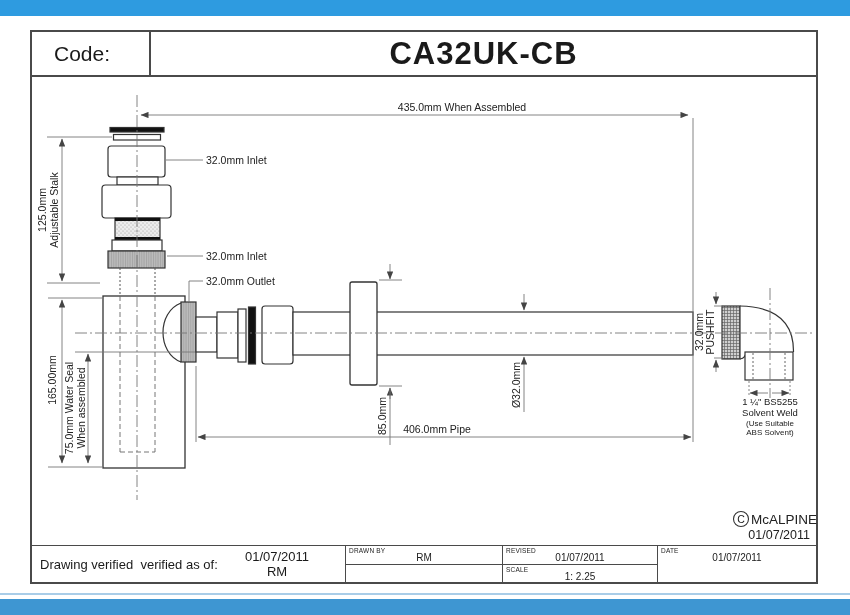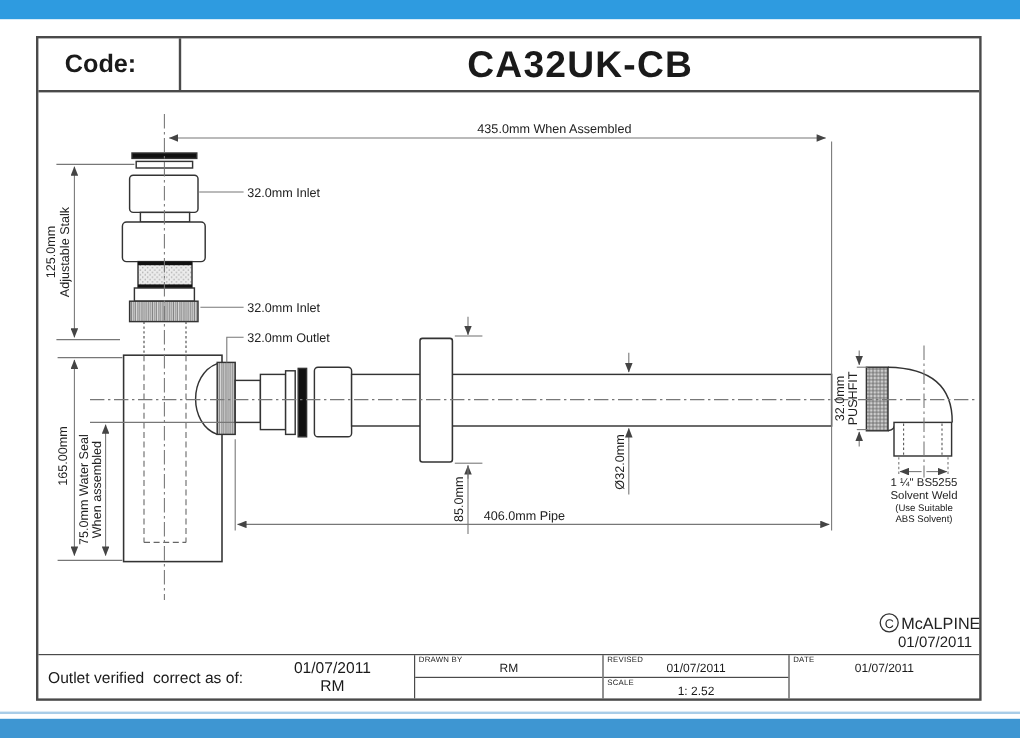--- a/index.html
+++ b/index.html
@@ -6,21 +6,21 @@
   .page{position:relative;width:850px;height:615px;background:#ffffff;overflow:hidden;
         font-family:"Liberation Sans", sans-serif;color:#1a1a1a;}
   .strip{position:absolute;left:0;width:850px;}
   .strip-top{top:0;height:16px;background:#2E9BE0;}
   .strip-bottom{top:599px;height:16px;background:#3E96D2;}
   .accent-line{position:absolute;left:0;top:593px;width:850px;height:2px;background:#A9CDE8;}
   .frame{position:absolute;left:30px;top:30px;width:788px;height:554px;
          border:2px solid #4a4a4a;box-sizing:border-box;background:transparent;}
   .hdr{position:absolute;left:0;top:0;width:100%;height:45px;border-bottom:2px solid #4a4a4a;box-sizing:border-box;display:flex;}
   .code-cell{width:119px;border-right:2px solid #4a4a4a;box-sizing:border-box;display:flex;align-items:center;padding-left:22px;
-             font-weight:bold;font-size:21px;}
+             font-weight:normal;font-size:21px;}
   .title-cell{flex:1;display:flex;align-items:center;justify-content:center;font-weight:bold;font-size:31px;letter-spacing:1px;}
   
   .tblock{position:absolute;left:0;bottom:0;width:100%;height:37px;border-top:1.5px solid #4a4a4a;box-sizing:border-box;display:flex;font-size:10px;}
   .tb-col{position:relative;box-sizing:border-box;border-left:1.2px solid #4a4a4a;}
   .tb-col.first{border-left:none;width:313px;}
   .tb-col.c2{width:157px;}
   .tb-col.c3{width:155px;}
   .tb-col.c4{flex:1;}
   .tb-row{position:relative;height:18px;box-sizing:border-box;}
   .tb-row.top{border-bottom:1.2px solid #4a4a4a;height:18.5px;}
@@ -46,42 +46,42 @@
 
   <div class="frame">
     <div class="hdr">
       <div class="code-cell">Code:</div>
       <div class="title-cell">CA32UK-CB</div>
     </div>
 
     <div class="tblock">
       <div class="tb-col first">
         <div class="verify-wrap">
-          <span class="verify-label">Outlet verified  correct as of:</span>
+          <span class="verify-label">Drawing verified  verified as of:</span>
           <span class="verify-date">
             <span>01/07/2011</span>
             <span>RM</span>
           </span>
         </div>
       </div>
       <div class="tb-col c2">
         <div class="tb-row top">
           <span class="tb-label">DRAWN BY</span>
           <span class="tb-value">RM</span>
         </div>
         <div class="tb-row"></div>
       </div>
       <div class="tb-col c3">
         <div class="tb-row top">
           <span class="tb-label">REVISED</span>
           <span class="tb-value">01/07/2011</span>
         </div>
         <div class="tb-row">
           <span class="tb-label">SCALE</span>
-          <span class="tb-value">1: 2.52</span>
+          <span class="tb-value">1: 2.25</span>
         </div>
       </div>
       <div class="tb-col c4">
         <div class="tb-row">
           <span class="tb-label">DATE</span>
           <span class="tb-value">01/07/2011</span>
         </div>
       </div>
     </div>
   </div>

